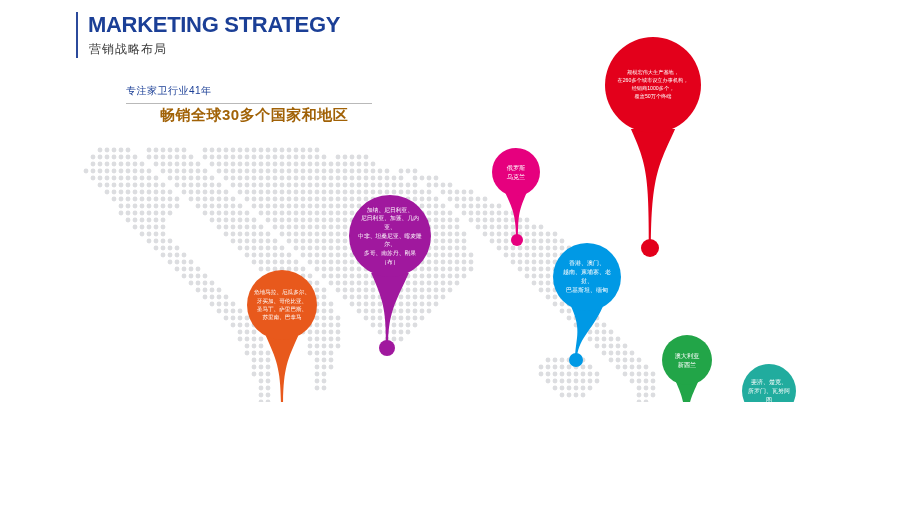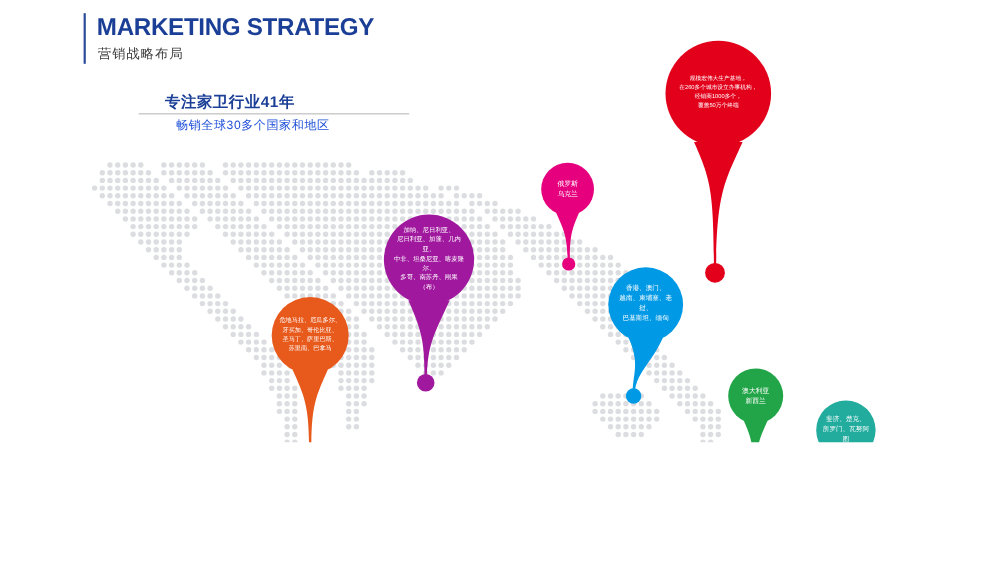--- a/index.html
+++ b/index.html
@@ -11,25 +11,25 @@
   #stage{position:absolute;left:0;top:0;width:900px;height:402px;overflow:hidden;}
 
   
   .hdr-bar{position:absolute;left:76px;top:12px;width:2px;height:46px;background:#2b4a9b;}
   .hdr-en{position:absolute;left:88px;top:14px;font-size:22px;font-weight:bold;
           letter-spacing:-0.3px;color:#1b3f96;line-height:1;white-space:nowrap;}
   .hdr-cn{position:absolute;left:89px;top:41px;font-size:12px;color:#3a3a3a;
           letter-spacing:1px;white-space:nowrap;}
 
   
-  .sub1{position:absolute;left:126px;top:84px;font-size:14px;font-weight:bold;
-        color:#1b3f96;letter-spacing:.5px;white-space:nowrap;margin-left:24px;}
+  .sub1{position:absolute;left:126px;top:84px;font-size:10px;font-weight:normal;
+        color:#1b3f96;letter-spacing:.5px;white-space:nowrap;}
   .sub-rule{position:absolute;left:126px;top:103px;width:246px;height:1px;background:#b9b9b9;}
-  .sub2{position:absolute;left:160px;top:106px;font-size:11px;font-weight:normal;
-        color:#1d4ed8;letter-spacing:.5px;white-space:nowrap;}
+  .sub2{position:absolute;left:160px;top:106px;font-size:15px;font-weight:bold;
+        color:#a16207;letter-spacing:.5px;white-space:nowrap;}
 
   
   #map{position:absolute;left:0;top:0;width:900px;height:510px;}
 
   
   .pin{position:absolute;}
   .bub{position:absolute;border-radius:50%;
        display:flex;align-items:center;justify-content:center;
        color:#fff;text-align:center;box-sizing:border-box;}
   .bub span{display:block;line-height:1.5;white-space:pre-line;}

